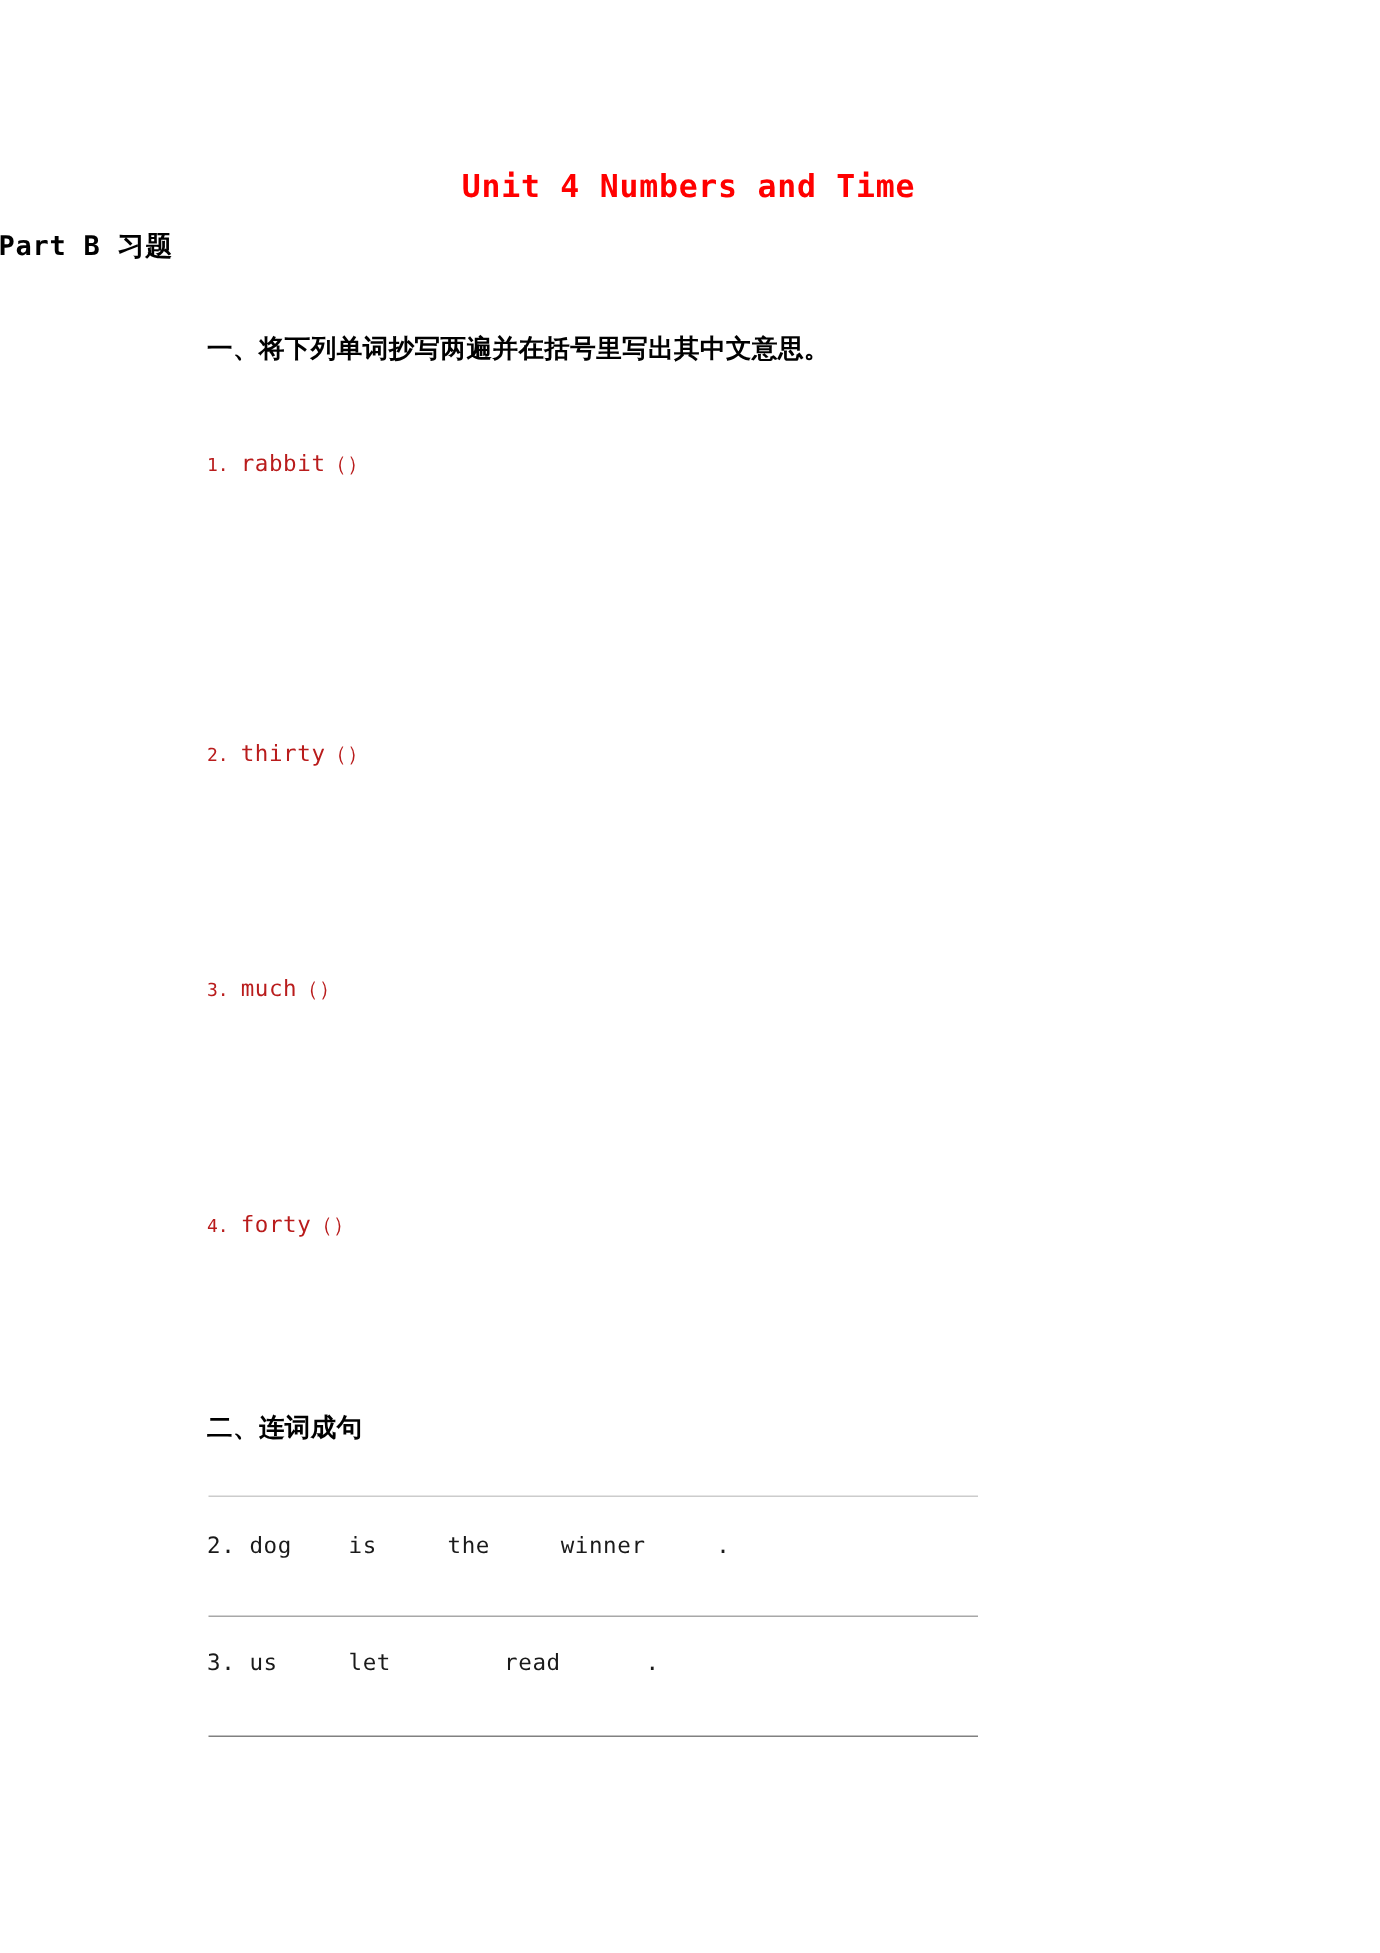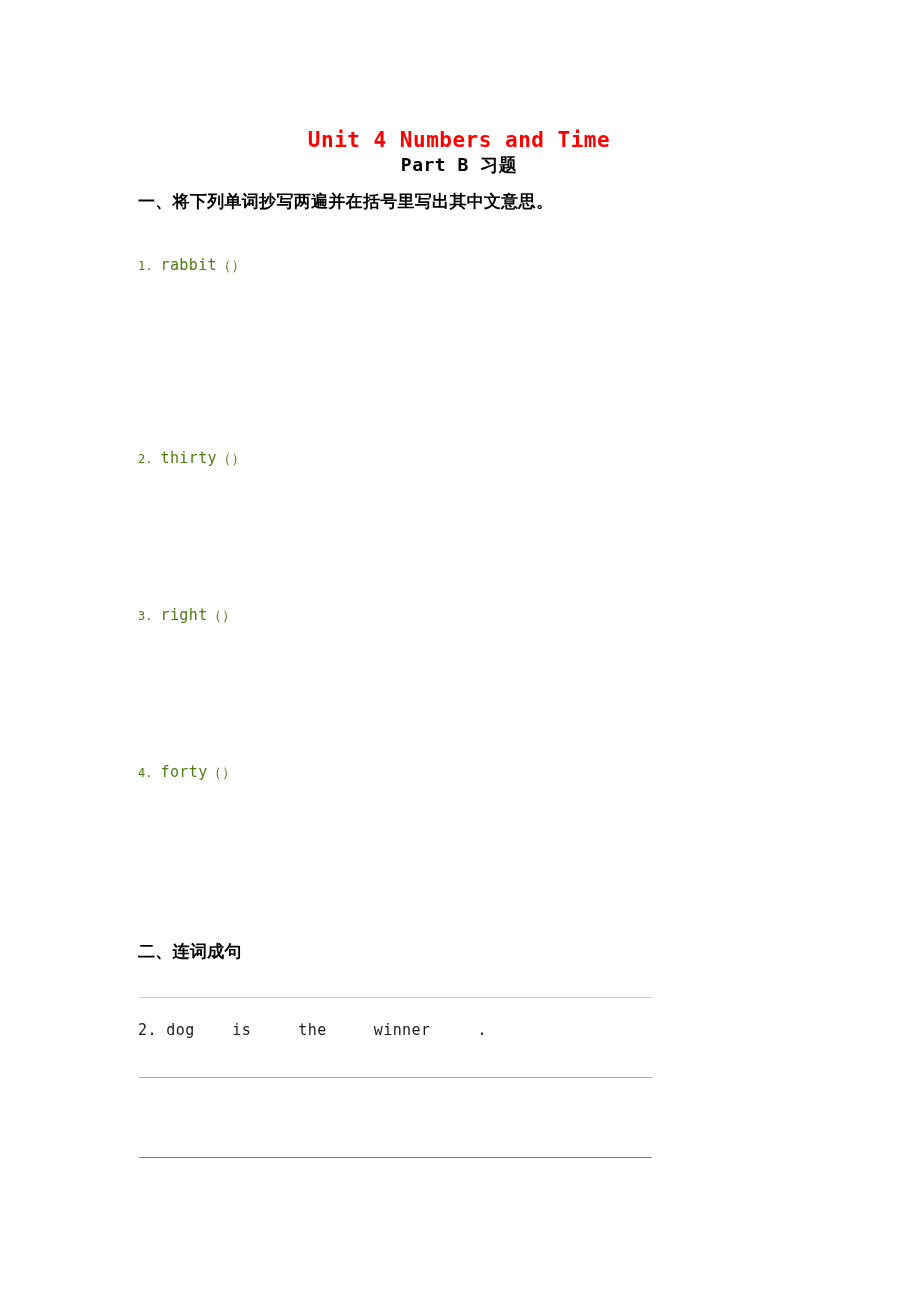--- a/index.html
+++ b/index.html
@@ -21,37 +21,37 @@
     inset: 0;
     width: 920px;
     height: 1302px;
     background: #ffffff;
   }
 
   
   .doc-title {
     position: absolute;
     left: 0;
-    top: 126px;
+    top: 110px;
     width: 920px;
     text-align: center;
     padding-right: 0;
     color: #ff0000;
     font-family: "DejaVu Sans Mono", "Liberation Mono", monospace;
     font-size: 21px;
     font-weight: bold;
     letter-spacing: 0.5px;
     line-height: 28px;
   }
   .doc-subtitle {
     position: absolute;
     left: 0;
     top: 152px;
     width: 920px;
-    text-align: center;
+    text-align: left;
     color: #000000;
     font-family: "DejaVu Sans Mono", "Liberation Mono", monospace;
     font-size: 18px;
     font-weight: bold;
     letter-spacing: 0.5px;
     line-height: 26px;
   }
   .title-inner {
     display: inline-block;
     transform: translateX(-1px);
@@ -61,32 +61,33 @@
   .section-heading {
     position: absolute;
     left: 138px;
     font-family: "DejaVu Sans", "Liberation Sans", sans-serif;
     font-size: 17px;
     font-weight: bold;
     color: #000000;
     letter-spacing: 0.3px;
     white-space: nowrap;
   }
-  #sec1-heading { top: 190px; text-align: center; }
+  #sec1-heading { top: 221px; text-align: center; }
   #sec2-heading { top: 900px; margin-top: 40px; }
 
   
   .word-item {
     position: absolute;
     left: 138px;
     font-family: "DejaVu Sans Mono", "Liberation Mono", monospace;
     font-size: 15px;
-    color: #4d7c0f;
+    color: #b91c1c;
     white-space: nowrap;
     letter-spacing: 0.4px;
+    margin-top: 44px;
   }
   .word-item .num {
     font-size: 12px;
     letter-spacing: 0;
   }
   .word-item .word {
     margin-left: 8px;
     font-size: 15px;
   }
   .word-item .paren {
@@ -127,29 +128,30 @@
 
   <div class="word-item" style="top:256px">
     <span class="num">1.</span><span class="word">rabbit</span><span class="paren">（）</span>
   </div>
 
   <div class="word-item" style="top:449px">
     <span class="num">2.</span><span class="word">thirty</span><span class="paren">（）</span>
   </div>
 
   <div class="word-item" style="top:606px">
-    <span class="num">3.</span><span class="word">right</span><span class="paren">（）</span>
+    <span class="num">3.</span><span class="word">much</span><span class="paren">（）</span>
   </div>
 
   <div class="word-item" style="top:763px">
     <span class="num">4.</span><span class="word">forty</span><span class="paren">（）</span>
   </div>
 
   <div class="section-heading" id="sec2-heading">二、连词成句</div>
 
   <hr class="answer-line" style="top: 997px; background: rgb(204, 204, 204);">
 
   <div class="sent-item" style="top:1021px"><span>2.</span> <span>dog    is     the     winner     .</span></div>
   <hr class="answer-line" style="top: 1077px; background: rgb(168, 168, 168);">
 
+  <div class="sent-item" style="top:1099px"><span>3.</span> <span>us     let        read      .</span></div>
   <hr class="answer-line" style="top: 1157px; background: rgb(128, 128, 128);">
 
 </div>
 
 </body></html>

